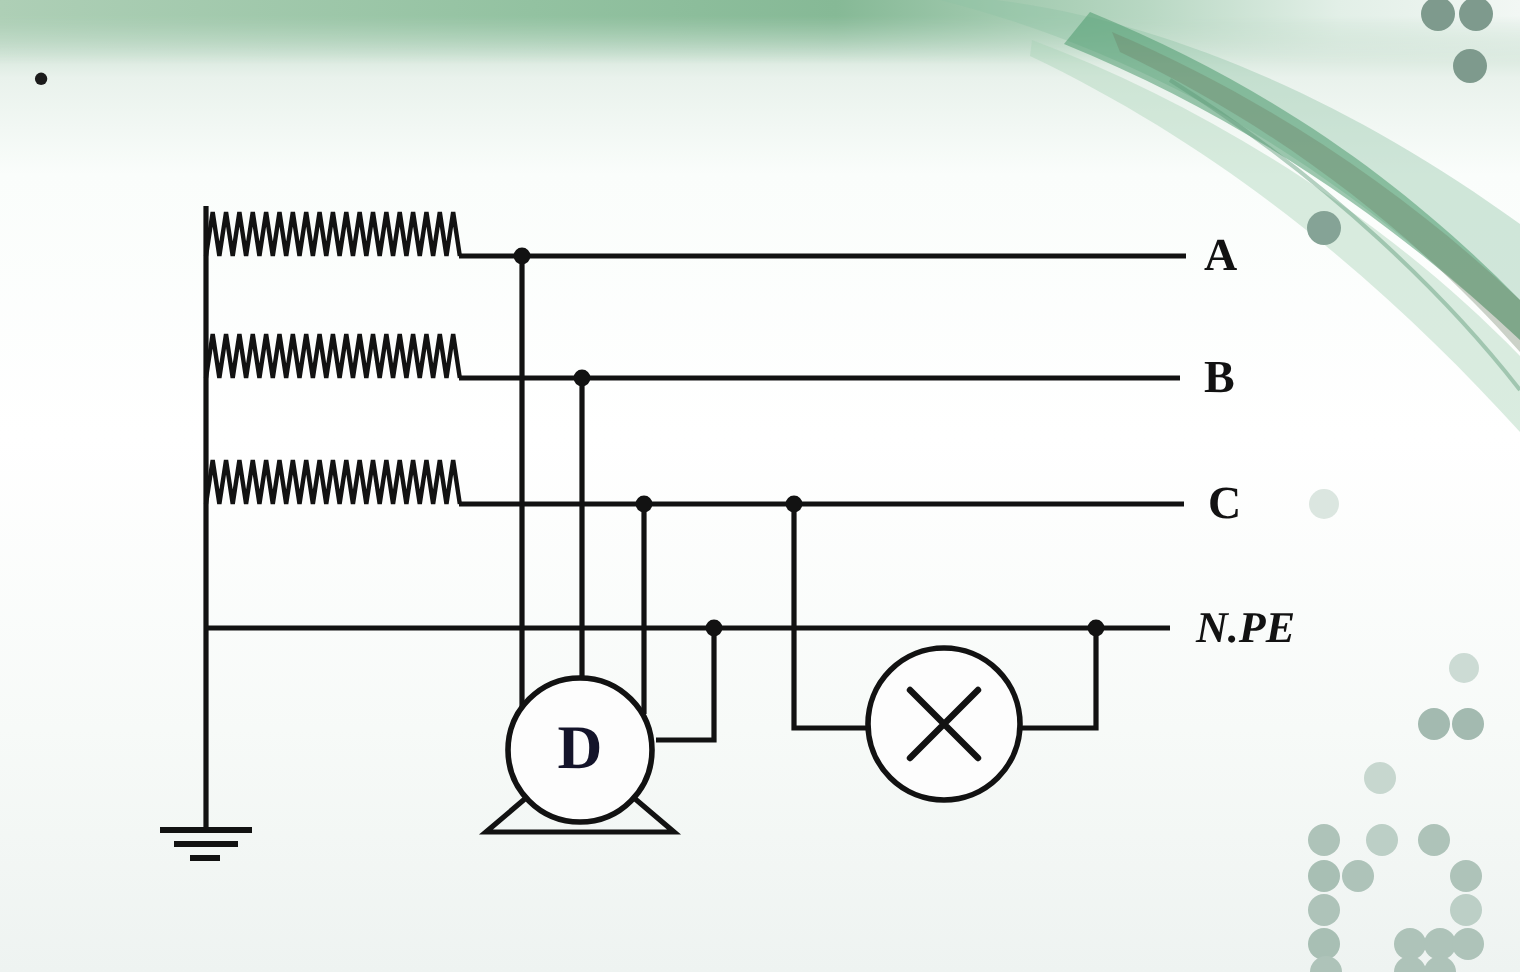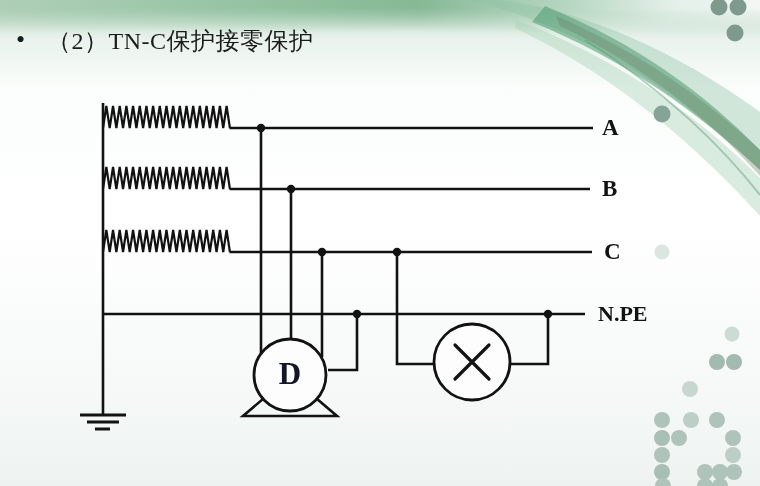--- a/index.html
+++ b/index.html
@@ -17,21 +17,21 @@
   .title-row{position:absolute;left:16px;top:27px;display:flex;
        align-items:flex-start;}
   .bullet{font-size:26px;line-height:26px;color:#1b1b1b;margin-right:22px;}
   .title{font-size:24px;line-height:28px;color:#1b1b1b;letter-spacing:0.5px;
        font-family:"Liberation Serif","DejaVu Serif",serif;}
   .lbl{position:absolute;font-weight:bold;color:#121212;font-size:23px;
        line-height:24px;font-family:"Liberation Serif","DejaVu Serif",serif;}
   .lbl-a{left:602px;top:116px;}
   .lbl-b{left:602px;top:177px;}
   .lbl-c{left:604px;top:240px;}
-  .lbl-npe{left:598px;top:302px;font-size:22px;}
+  .lbl-npe{left:598px;top:302px;font-size:22px;font-style:italic;}
   .motor-letter{position:absolute;left:272px;top:357px;width:36px;
        text-align:center;font-weight:bold;font-size:31px;line-height:34px;
        color:#14142a;}
 </style>
 </head>
 <body>
 
 <div class="slide">
 
   <div class="top-band"></div>
@@ -125,21 +125,20 @@
       <circle cx="291" cy="189" r="4.2"></circle>
       <circle cx="322" cy="252" r="4.2"></circle>
       <circle cx="397" cy="252" r="4.2"></circle>
       <circle cx="357" cy="314" r="4.2"></circle>
       <circle cx="548" cy="314" r="4.2"></circle>
     </g>
   </svg>
 
   <div class="title-row">
     <span class="bullet">•</span>
-    <span class="title">（2）TN-C保护接零保护</span>
   </div>
 
   <span class="lbl lbl-a">A</span>
   <span class="lbl lbl-b">B</span>
   <span class="lbl lbl-c">C</span>
   <span class="lbl lbl-npe">N.PE</span>
 
   <span class="motor-letter">D</span>
 </div>
 

